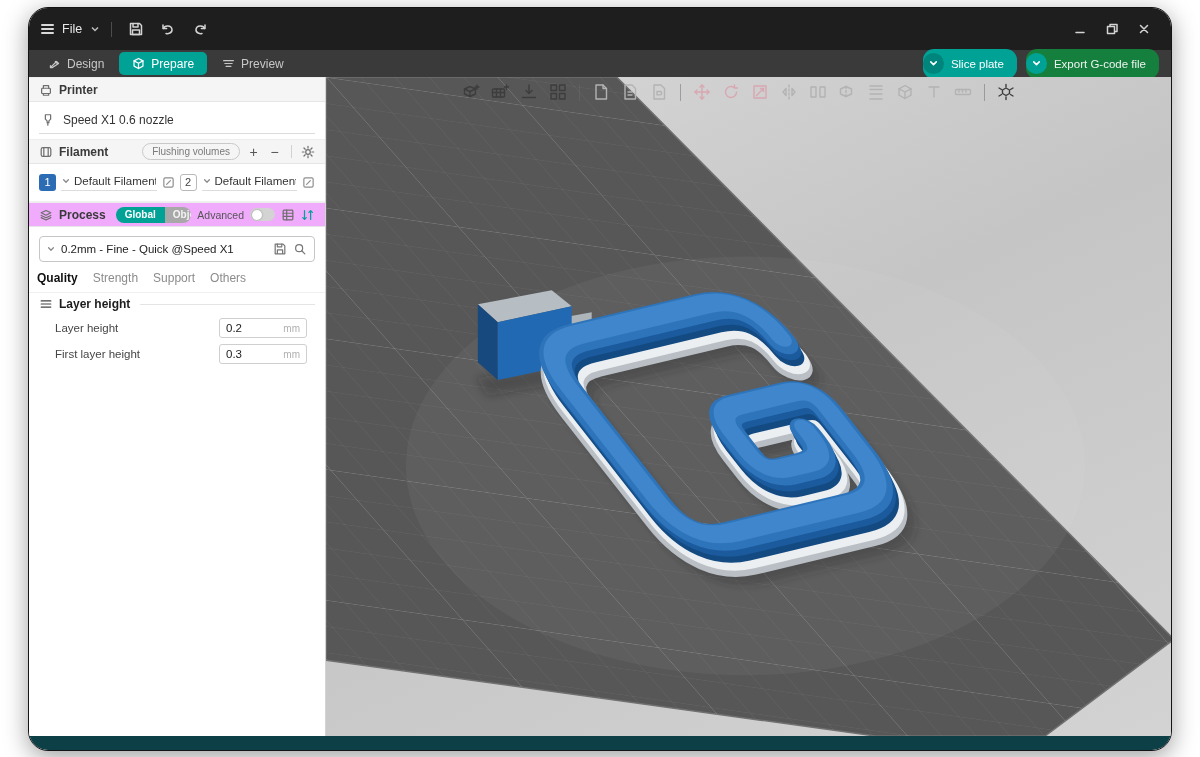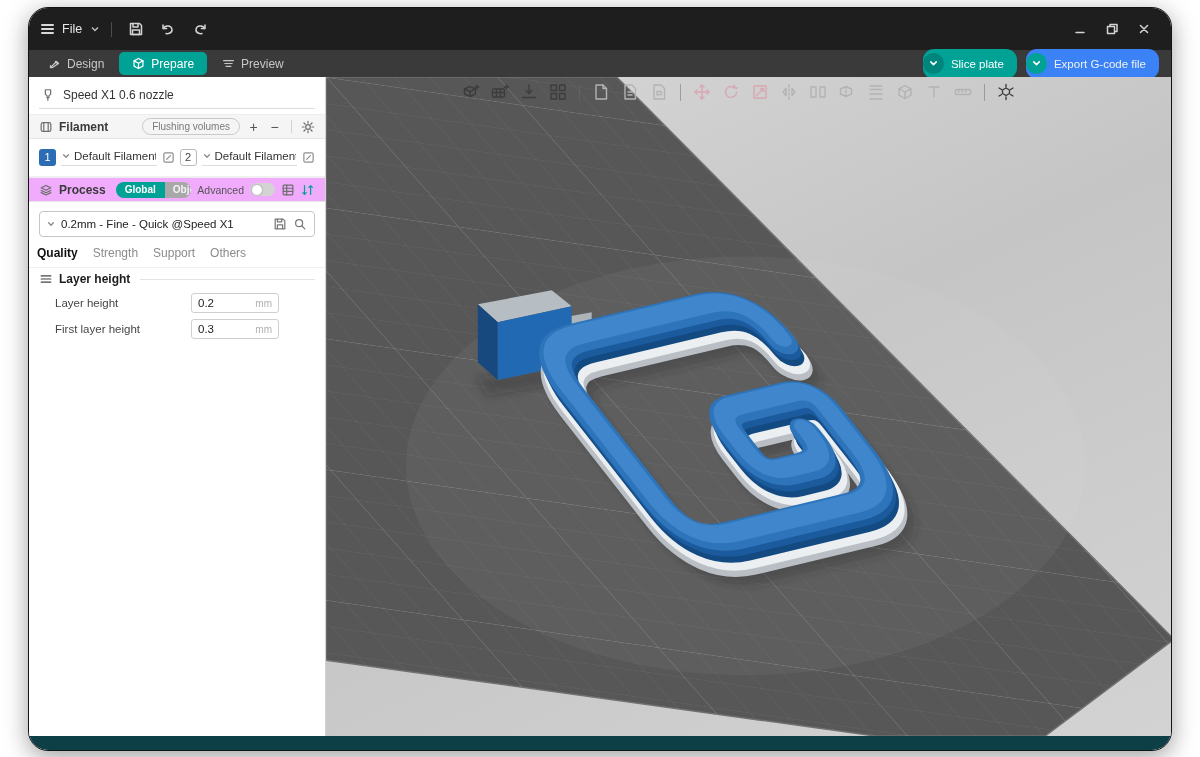--- a/index.html
+++ b/index.html
@@ -26,21 +26,21 @@
   
   .tabbar{height:27px;background:#3a3a3a;display:flex;align-items:center;padding:0 12px 0 6px;gap:2px;flex:0 0 auto}
   .tab{display:flex;align-items:center;gap:6px;height:23px;padding:0 13px;border-radius:5px;color:#c7c7c7;font-size:12px;cursor:pointer}
   .tab svg{width:13px;height:13px;stroke:currentColor;fill:none;stroke-width:1.5;stroke-linecap:round;stroke-linejoin:round}
   .tab.active{background:#00A296;color:#fff}
   .tab-actions{margin-left:auto;display:flex;gap:9px;align-items:center}
   .pillbtn{height:30px;border-radius:11px;display:flex;align-items:center;gap:7px;padding:0 13px 0 0;font-size:11.5px;cursor:pointer}
   .pillbtn .chev{width:21px;height:21px;border-radius:50%;display:flex;align-items:center;justify-content:center}
   .pillbtn.slice{background:#00A296;color:#fff}
   .pillbtn.slice .chev{background:#00857c}
-  .pillbtn.export{background:#3b82f6;color:#eef2f2}
+  .pillbtn.export{background:#15803d;color:#eef2f2}
   .pillbtn.export .chev{background:#00A296}
   .chev svg{width:11px;height:11px;stroke:#fff;fill:none;stroke-width:2;stroke-linecap:round;stroke-linejoin:round}
 
   
   .content{flex:1;display:flex;min-height:0}
 
   
   .sidebar{width:297px;flex:0 0 auto;background:#fff;border-right:1px solid #d4d4d4;font-size:12px;color:#333;overflow:hidden}
   .sec-header{height:25px;background:#f5f5f5;border-top:1px solid #ededed;border-bottom:1px solid #e6e6e6;
               display:flex;align-items:center;padding:0 10px;gap:6px;font-weight:bold;color:#3a3a3a}
@@ -68,21 +68,21 @@
   .preset-text{flex:1;font-size:11.5px;color:#222;white-space:nowrap;overflow:hidden}
   .p-icon{display:flex;align-items:center}
   .p-icon svg{width:14px;height:14px;stroke:#777;fill:none;stroke-width:1.4;stroke-linecap:round;stroke-linejoin:round}
   .param-tabs{display:flex;gap:15px;padding:3px 8px 7px;font-size:12px;color:#8b8b8b}
   .param-tabs .ptab{cursor:pointer}
   .param-tabs .active{color:#101010;font-weight:bold}
   .group-row{display:flex;align-items:center;gap:6px;padding:4px 10px 4px;font-weight:bold;color:#1d1d1d;font-size:12px;border-top:1px solid #f0f0f0}
   .group-row .rule{flex:1;height:1px;background:#e4e4e4;margin-left:4px}
   .param-row{display:flex;align-items:center;padding:3px 10px 3px 26px;font-size:11.5px;color:#464646}
   .param-row .plabel{flex:1}
-  .pfield{width:88px;height:20px;border:1px solid #cfcfcf;border-radius:3px;display:flex;align-items:center;padding:0 6px;gap:4px;margin-right:36px;background:#fff}
+  .pfield{width:88px;height:20px;border:1px solid #cfcfcf;border-radius:3px;display:flex;align-items:center;padding:0 6px;gap:4px;margin-right:8px;background:#fff}
   .pfield input{border:none;outline:none;width:100%;font-size:11.5px;color:#222;font-family:inherit;padding:0;background:transparent}
   .pfield .unit{font-size:10px;color:#b0b0b0}
 
   
   .viewport{flex:1;position:relative;overflow:hidden;
             background:linear-gradient(155deg,#d8d8d8 0%,#c5c5c5 45%,#d3d3d3 100%)}
   .scene{position:absolute;inset:0;width:100%;height:100%;display:block}
   .vtoolbar{position:absolute;top:2px;left:132px;display:flex;align-items:center;gap:3px}
   .vicon{width:26px;height:26px;display:flex;align-items:center;justify-content:center;cursor:pointer}
   .vicon svg{width:20px;height:20px;stroke:currentColor;fill:none;stroke-width:1.4;stroke-linecap:round;stroke-linejoin:round}
@@ -191,20 +191,27 @@
         </span>
         <span>Export G-code file</span>
       </div>
     </div>
   </div>
 
   <div class="content">
 
     <aside class="sidebar">
 
+      <div class="sec-header">
+        <svg class="sicon" viewBox="0 0 16 16">
+            <rect x="3" y="6" width="10" height="6" rx="1"></rect>
+            <path d="M5 6V3h6v3M5 12v2h6v-2"></path>
+          </svg>
+        <span>Printer</span>
+      </div>
 
       <div class="printer-row">
         <svg class="sicon" viewBox="0 0 16 16">
             <path d="M5 2h6v5l-2 2v2h-2V9L5 7z"></path>
             <path d="M7.8 11v3"></path>
           </svg>
         <span>Speed X1 0.6 nozzle</span>
       </div>
 
       <div class="sec-header">

